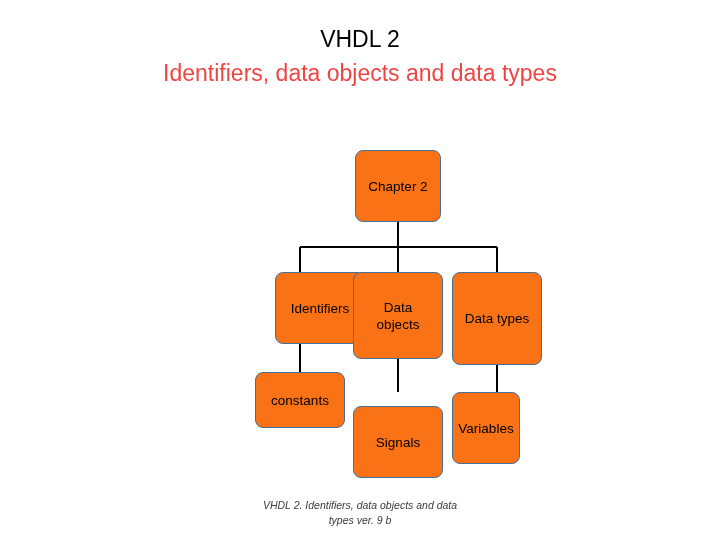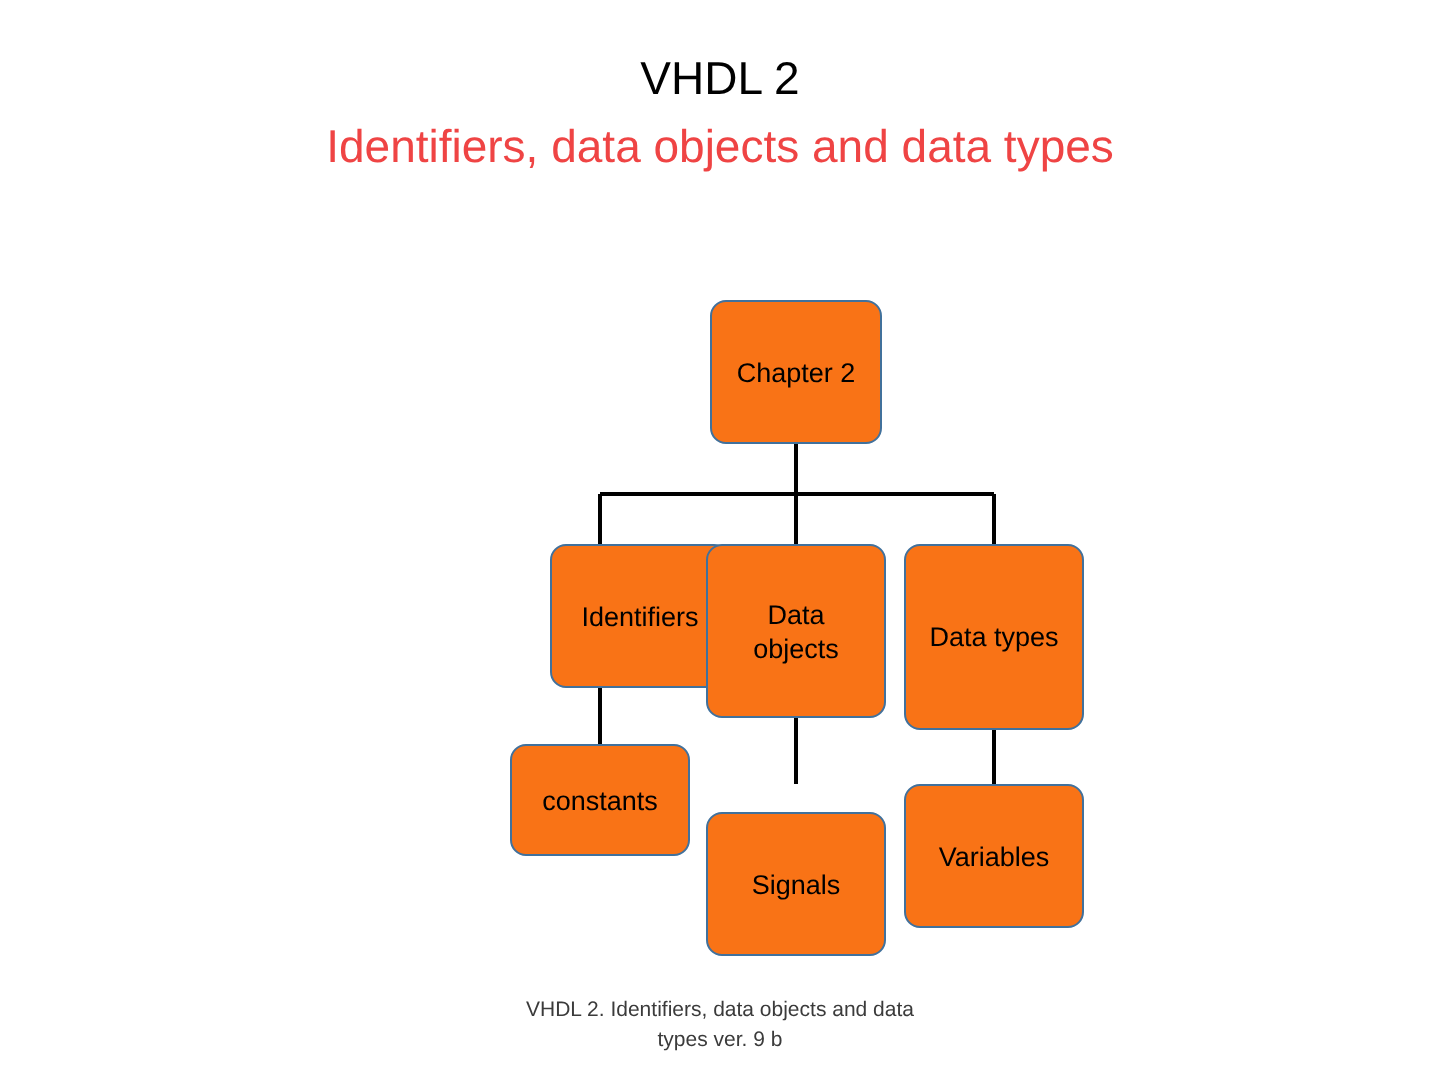--- a/index.html
+++ b/index.html
@@ -68,20 +68,21 @@
   }
   .footer {
     position: absolute;
     left: 0;
     top: 498px;
     width: 720px;
     text-align: center;
     font-size: 10.5px;
     line-height: 15px;
     color: #3b3b3b;
+    font-style: italic;
   }
 </style>
 </head>
 <body>
 
 <div class="title-block">
   <div class="title-main">VHDL 2</div>
   <div class="title-sub">Identifiers, data objects and data types</div>
 </div>
 
@@ -114,21 +115,21 @@
   </div>
   <div class="node" style="left:452px; top:272px; width:90px; height:93px;align-items:center;">
     <span>Data types</span>
   </div>
   <div class="node" style="left:255px; top:372px; width:90px; height:56px;">
     <span>constants</span>
   </div>
   <div class="node" style="left:353px; top:392px; width:90px; height:72px;margin-top:14px;">
     <span>Signals</span>
   </div>
-  <div class="node" style="left:452px; top:392px; width:90px; height:72px;">
+  <div class="node" style="left:452px; top:392px; width:68px; height:72px;">
     <span>Variables</span>
   </div>
 
 </div>
 
 <div class="footer">
   <div>VHDL 2. Identifiers, data objects and data</div>
   <div>types ver. 9 b</div>
 </div>
 

